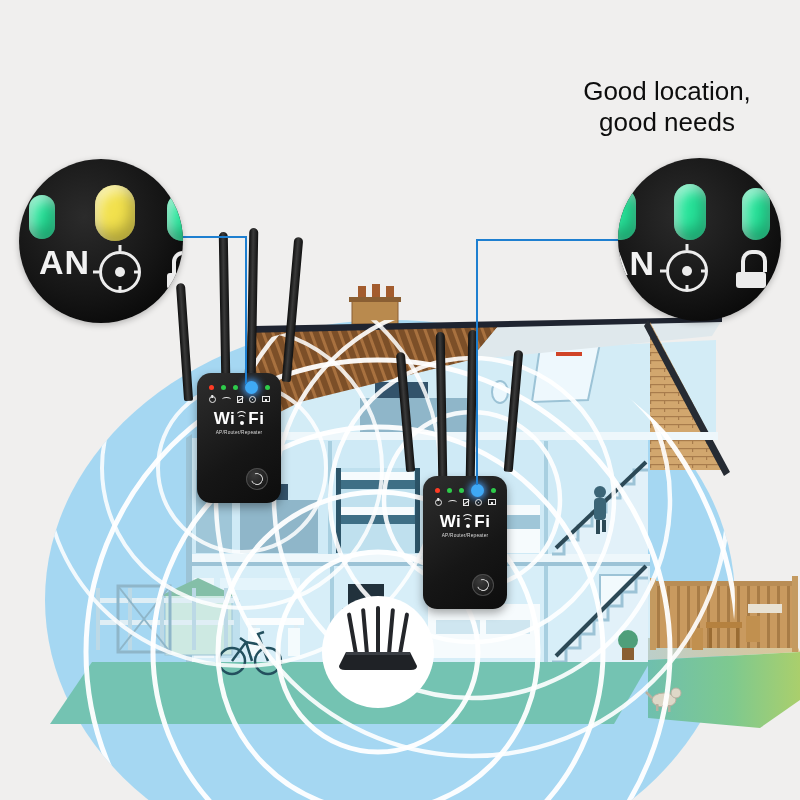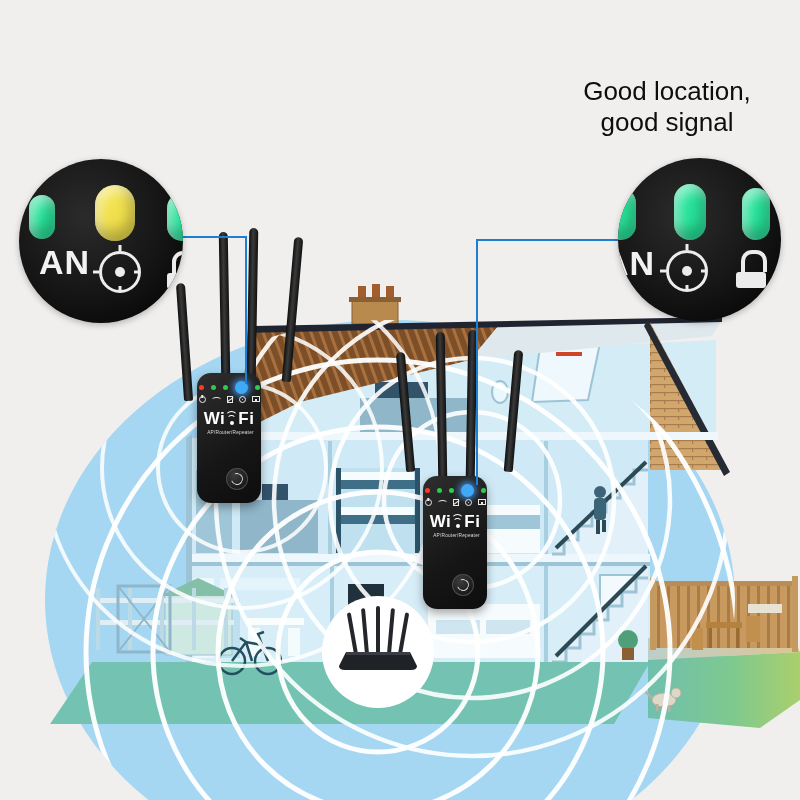--- a/index.html
+++ b/index.html
@@ -34,21 +34,21 @@
   .lock .lk-shackle{position:absolute;top:0;left:5px;width:18px;height:18px;border:4px solid #ececec;
                     border-bottom:none;border-radius:11px 11px 0 0;}
   .lock .lk-body{position:absolute;bottom:0;left:0;width:30px;height:16px;background:#ececec;border-radius:3px;}
 
   
   .repeater{position:absolute;z-index:5;}
   .repeater-left{left:168px;top:228px;width:150px;height:280px;}
   .repeater-right{left:395px;top:330px;width:152px;height:284px;}
   .antenna{position:absolute;width:9px;border-radius:5px 5px 2px 2px;
            background:linear-gradient(90deg,#0e0e0e,#3a3a3a 45%,#101010);}
-  .rbody{position:absolute;width:64px;border-radius:14px;
+  .rbody{position:absolute;width:84px;border-radius:14px;
          background:linear-gradient(145deg,#2e2e2e,#161616 60%,#0d0d0d);
          box-shadow:0 4px 10px rgba(0,0,0,.35);}
   .led-row{position:absolute;top:7px;left:0;right:0;display:flex;justify-content:center;
            align-items:center;gap:7px;height:14px;}
   .led{border-radius:50%;}
   .led-sm{width:5px;height:5px;}
   .led-lg{width:13px;height:13px;box-shadow:0 0 7px 2px rgba(70,162,255,.85);}
   .pi-row{position:absolute;top:22px;left:0;right:0;display:flex;justify-content:center;
           align-items:center;gap:6px;height:8px;}
   .pi{position:relative;box-sizing:border-box;}
@@ -384,15 +384,15 @@
         <span class="t-tick-v"></span>
         <span class="t-tick-h"></span>
     </span>
     <span class="lock" style="left:118px;top:92px;width:30px;height:38px;">
       <span class="lk-shackle"></span>
         <span class="lk-body"></span>
     </span>
   </div>
 
   <div class="note note-right">Good location,
-good signal</div>
+good needs</div>
 
 </div>
 
 </body></html>

